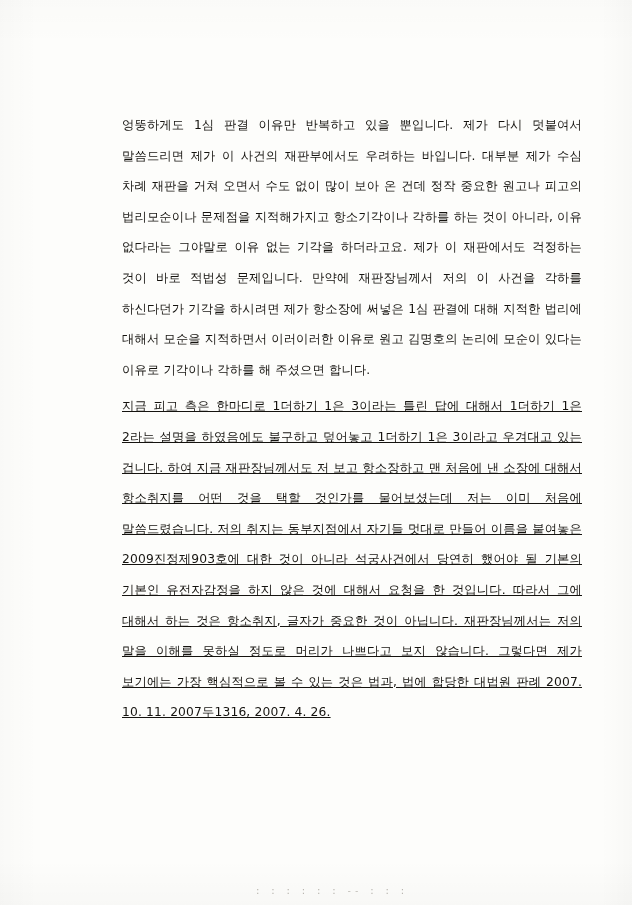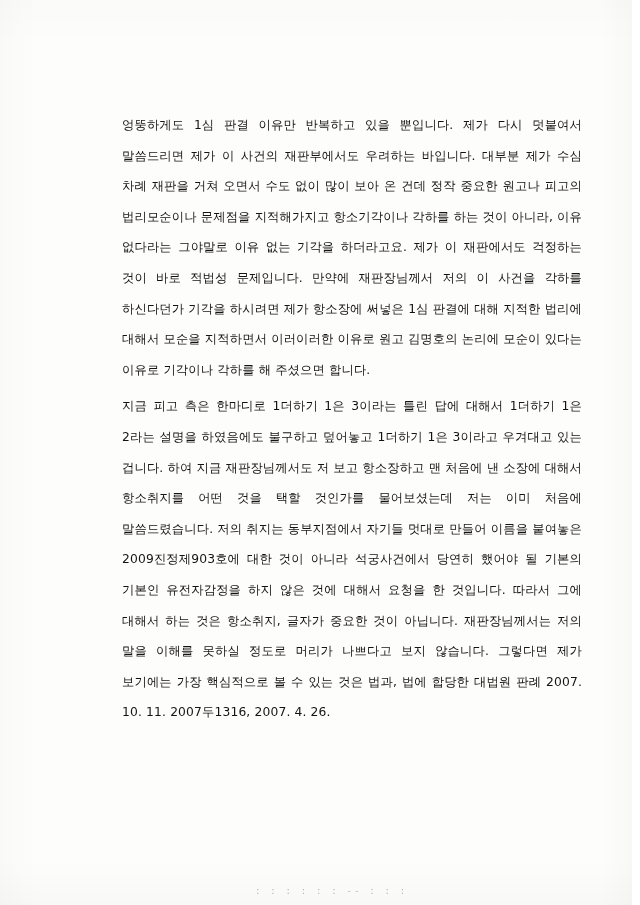--- a/index.html
+++ b/index.html
@@ -44,20 +44,21 @@
     text-justify: inter-character;
     letter-spacing: 0.15px;
     word-break: keep-all;
     text-indent: 0;
   }
   .para:last-child {
     margin-bottom: 0;
   }
   .para.last-line-natural {
     text-align-last: left;
+    text-decoration: underline;
   }
   .footer-dots {
     position: absolute;
     left: 0;
     right: 0;
     top: 876px;
     text-align: center;
     font-family: "DejaVu Sans Mono", monospace;
     font-size: 9px;
     letter-spacing: 2.2px;

